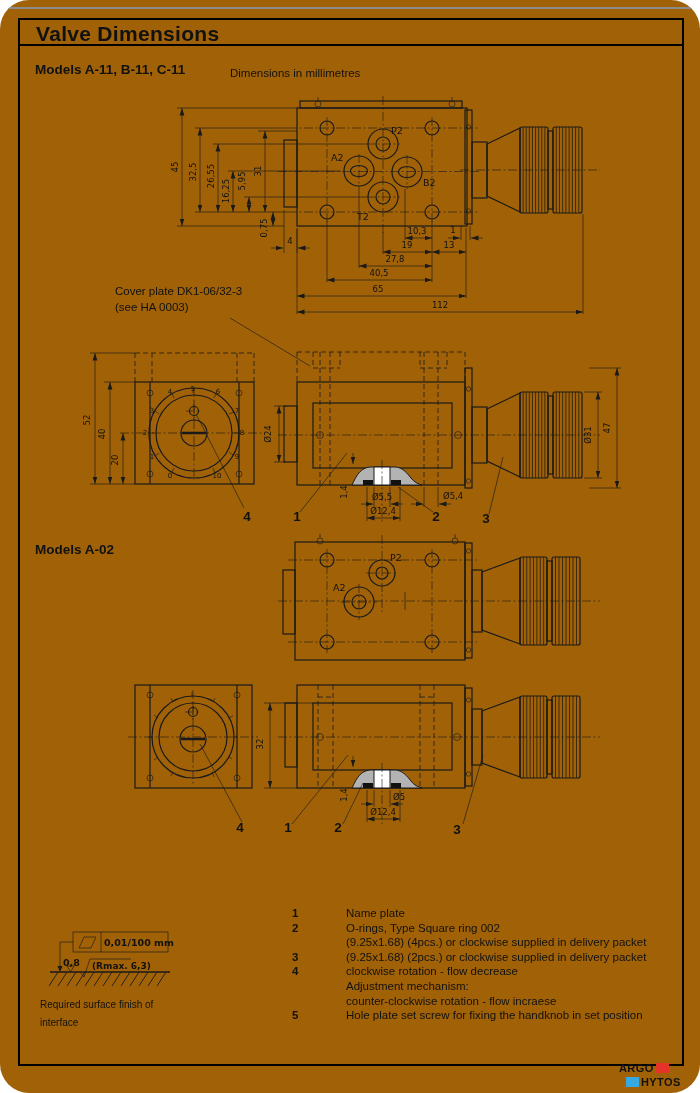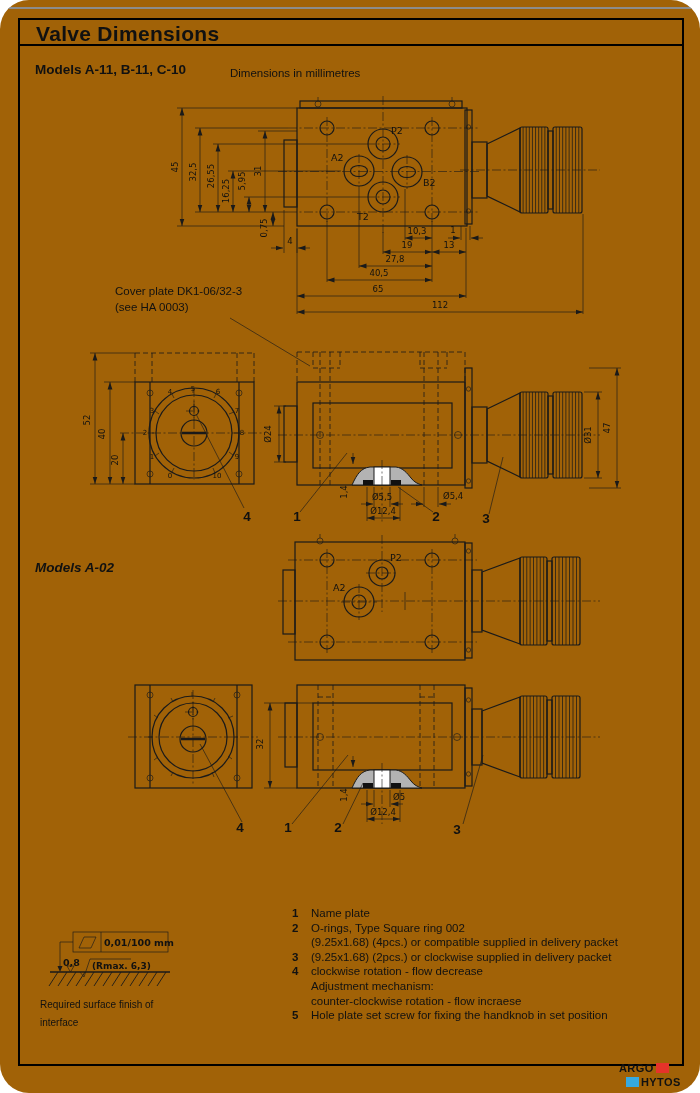--- a/index.html
+++ b/index.html
@@ -5,54 +5,54 @@
   html,body{margin:0;padding:0;background:#fff;}
   #page{position:relative;width:700px;height:1093px;background:#a16207;overflow:hidden;
         font-family:"Liberation Sans",sans-serif;color:#111;border-radius:29px;}
   .top-artifact{position:absolute;left:0;top:7px;width:700px;height:2px;background:#8c8c8c;}
   .frame{position:absolute;left:18px;top:18px;width:662px;height:1044px;border:2px solid #000;}
   .title-sep{position:absolute;left:18px;top:44px;width:666px;height:2px;background:#000;}
   .page-title{position:absolute;left:36px;top:22px;font-size:21px;font-weight:bold;letter-spacing:0.3px;}
   .page-subtitle{position:absolute;left:230px;top:31px;font-size:11.5px;margin-top:36px;}
   .sec-heading{position:absolute;font-size:13.5px;font-weight:bold;}
   #h-a11{left:35px;top:62px;}
-  #h-a02{left:35px;top:560px;font-style:italic;}
+  #h-a02{left:35px;top:542px;}
   svg{position:absolute;overflow:visible;}
   
   .s{stroke:#1a1a1a;fill:none;stroke-width:1.2px;}
   .t{stroke:#1a1a1a;fill:none;stroke-width:0.65px;}
   .cl{stroke:#1a1a1a;fill:none;stroke-width:0.6px;stroke-dasharray:9 2.5 2 2.5;}
   .dsh{stroke:#1a1a1a;fill:none;stroke-width:0.8px;stroke-dasharray:5 3;}
   .dt{font:8.5px "DejaVu Sans",sans-serif;fill:#111;}
   .pt{font:9.5px "DejaVu Sans",sans-serif;fill:#111;}
   .ct{font:bold 13.5px "Liberation Sans",sans-serif;fill:#111;}
   .nt{font:11.5px "Liberation Sans",sans-serif;fill:#111;}
   .mid{text-anchor:middle;}
   g[data-knurl] line{stroke:#1a1a1a;stroke-width:0.75px;}
   g[data-hatch] line{stroke:#1a1a1a;stroke-width:0.9px;}
   
   .notes{position:absolute;left:292px;top:906px;width:378px;font-size:11.5px;line-height:14.6px;}
   .note{display:flex;}
   .note-num{width:19px;font-weight:bold;flex:none;}
-  .note-body{flex:1;}
+  .note-body{flex:1;margin-left:35px;}
   .sf-caption{position:absolute;left:40px;top:996px;width:220px;font-size:10px;line-height:17.5px;}
   .sf-text{font:9.5px "DejaVu Sans",sans-serif;fill:#111;font-weight:bold;}
   .sf-text2{font:9px "DejaVu Sans",sans-serif;fill:#111;font-weight:bold;}
   .logo-text{font:bold 11px "Liberation Sans",sans-serif;fill:#111;letter-spacing:0.4px;}
 </style>
 </head>
 <body>
 
 <div id="page">
   <div class="top-artifact"></div>
   <div class="frame"></div>
   <div class="title-sep"></div>
   <div class="page-title">Valve Dimensions</div>
   <div class="page-subtitle">Dimensions in millimetres</div>
-  <div id="h-a11" class="sec-heading">Models A-11, B-11, C-10</div>
+  <div id="h-a11" class="sec-heading">Models A-11, B-11, C-11</div>
   <div id="h-a02" class="sec-heading">Models A-02</div>
 
   <svg style="left:0;top:90px" width="700" height="440" viewBox="0 90 700 440">
     <defs>
       <marker id="ae" viewBox="0 0 8 6" markerWidth="8" markerHeight="6" refX="7.5" refY="3" orient="auto" markerUnits="userSpaceOnUse">
           <path d="M0,0.6 L7.5,3 L0,5.4 Z" fill="#1a1a1a"></path>
         </marker>
       <marker id="as" viewBox="0 0 8 6" markerWidth="8" markerHeight="6" refX="7.5" refY="3" orient="auto-start-reverse" markerUnits="userSpaceOnUse">
           <path d="M0,0.6 L7.5,3 L0,5.4 Z" fill="#1a1a1a"></path>
         </marker>
@@ -532,21 +532,21 @@
     <div class="note">
       <span class="note-num">1</span>
       <span class="note-body">
           <div>Name plate</div>
         </span>
     </div>
     <div class="note">
       <span class="note-num">2</span>
       <span class="note-body">
         <div>O-rings, Type Square ring 002</div>
-        <div>(9.25x1.68) (4pcs.) or compatible supplied in delivery packet</div>
+        <div>(9.25x1.68) (4pcs.) or clockwise supplied in delivery packet</div>
       </span>
     </div>
     <div class="note">
       <span class="note-num">3</span>
       <span class="note-body">
         <div>(9.25x1.68) (2pcs.) or clockwise supplied in delivery packet</div>
       </span>
     </div>
     <div class="note">
       <span class="note-num">4</span>

